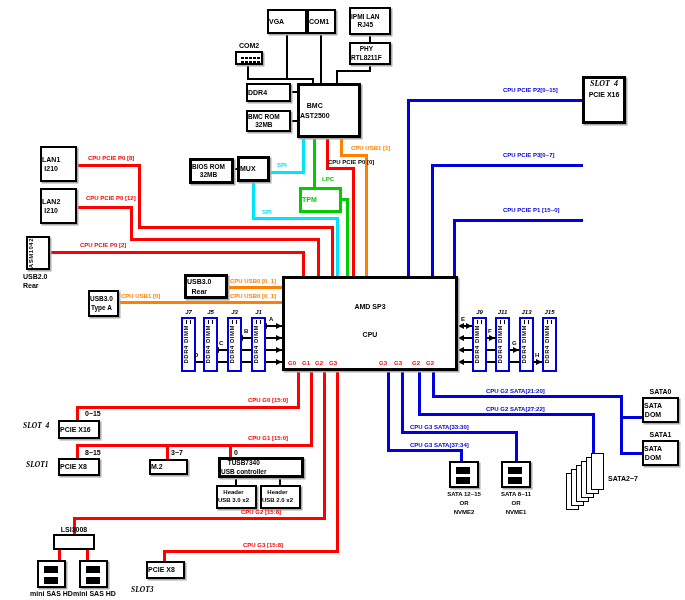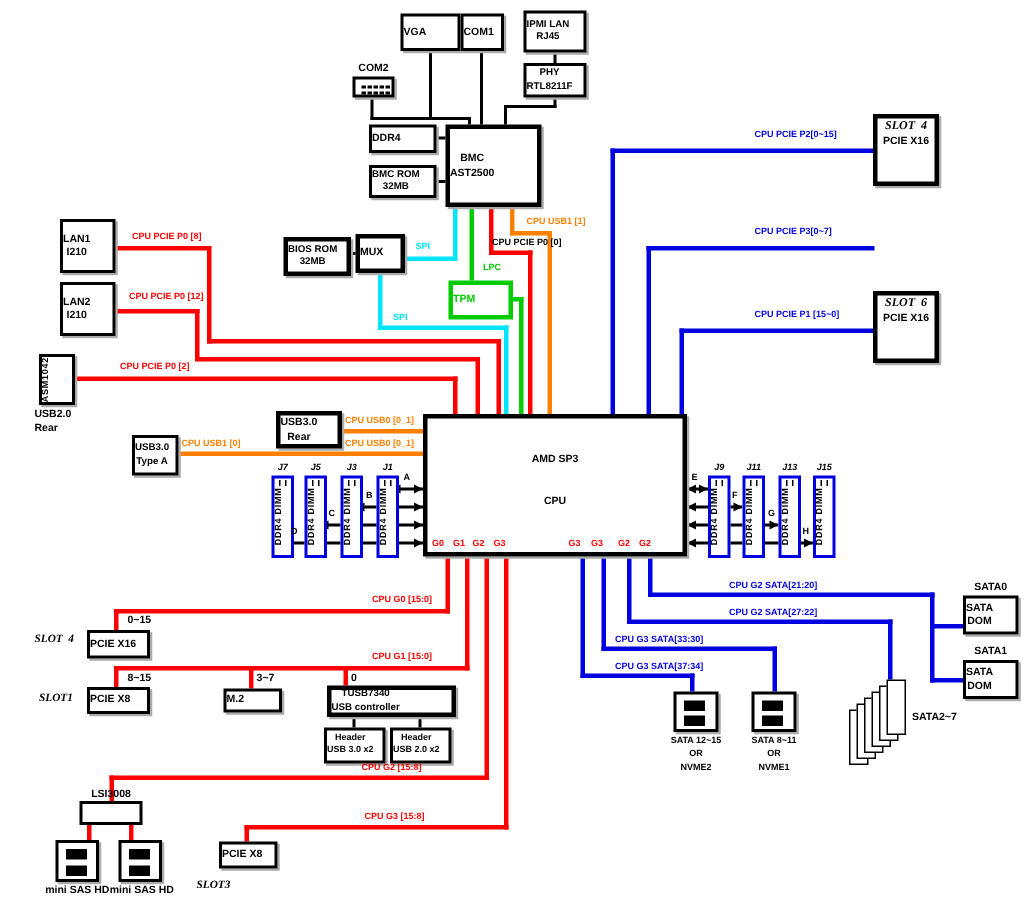--- a/index.html
+++ b/index.html
@@ -217,24 +217,20 @@
   <div class="lbl" style="left:194px;top:352px">D</div>
   <div class="lbl" style="left:461px;top:316px">E</div>
   <div class="lbl" style="left:488px;top:328px">F</div>
   <div class="lbl" style="left:512px;top:340px">G</div>
   <div class="lbl" style="left:535px;top:352px">H</div>
 
   <div class="box thick" style="left:582px;top:76px;width:44px;height:48px;flex-direction:column">
     <span class="slotname">SLOT  4</span>
     <span class="slottype">PCIE X16</span>
   </div>
-  <div class="box thick" style="left:582px;top:194px;width:44px;height:48px;flex-direction:column">
-    <span class="slotname">SLOT  6</span>
-    <span class="slottype">PCIE X16</span>
-  </div>
 
   <div class="lbl it" style="left:23px;top:421px">SLOT  4</div>
   <div class="box" style="left:58px;top:420px;width:42px;height:19px"><span>PCIE X16</span></div>
   <div class="lbl lbl7" style="left:85px;top:410px">0~15</div>
   <div class="lbl it" style="left:26px;top:460px">SLOT1</div>
   <div class="box" style="left:58px;top:458px;width:42px;height:18px"><span>PCIE X8</span></div>
   <div class="lbl lbl7" style="left:85px;top:449px">8~15</div>
   <div class="box" style="left:149px;top:459px;width:39px;height:16px"><span>M.2</span></div>
   <div class="lbl lbl7" style="left:171px;top:449px">3~7</div>
   <div class="box thick" style="left:218px;top:457px;width:86px;height:21px;font-size:6.5px"><span>TUSB7340

